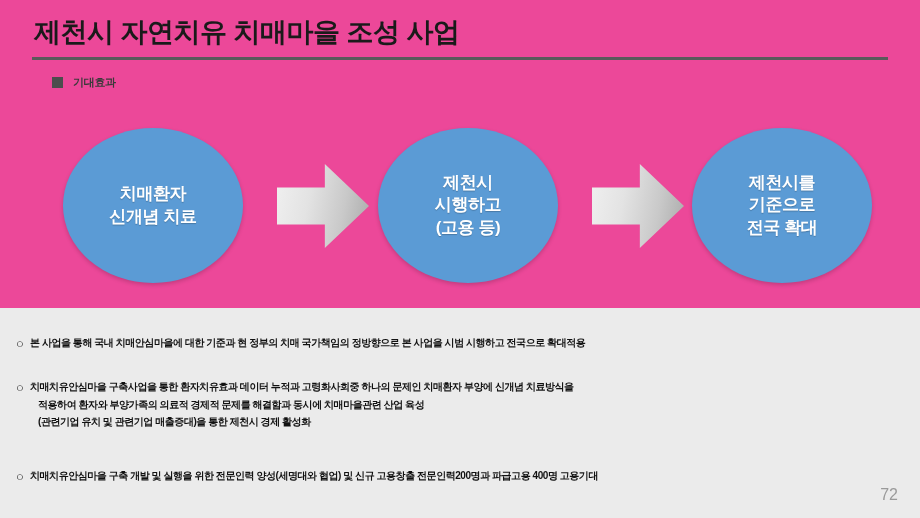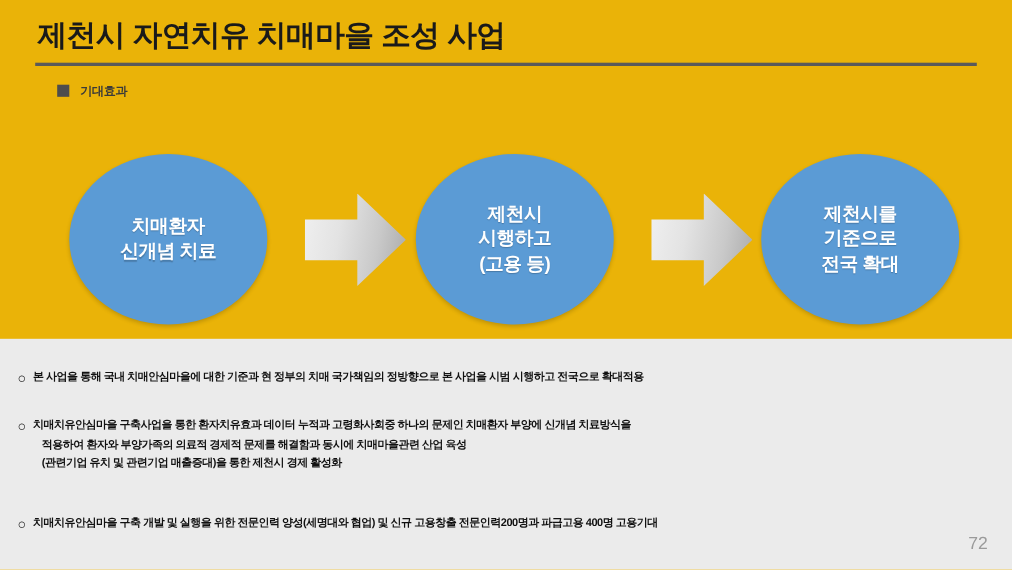--- a/index.html
+++ b/index.html
@@ -7,21 +7,21 @@
     padding: 0;
     background: #ffffff;
   }
   body {
     font-family: "Liberation Sans", "DejaVu Sans", sans-serif;
   }
   #slide {
     position: relative;
     width: 920px;
     height: 518px;
-    background: #eab308;
+    background: #ec4899;
     overflow: hidden;
   }
 
   
   #title-block {
     position: absolute;
     left: 0; top: 0;
     width: 920px;
     height: 62px;
   }
@@ -63,21 +63,21 @@
     font-size: 11px;
     font-weight: bold;
     color: #3a3a3a;
     letter-spacing: -0.3px;
   }
 
   
   #diagram {
     position: absolute;
     left: 0;
-    top: 140px;
+    top: 128px;
     width: 776px;
     height: 180px;
   }
   .flow-circle {
     position: absolute;
     top: 0;
     width: 180px;
     height: 155px;
     border-radius: 50%;
     background: #5b9bd5;

